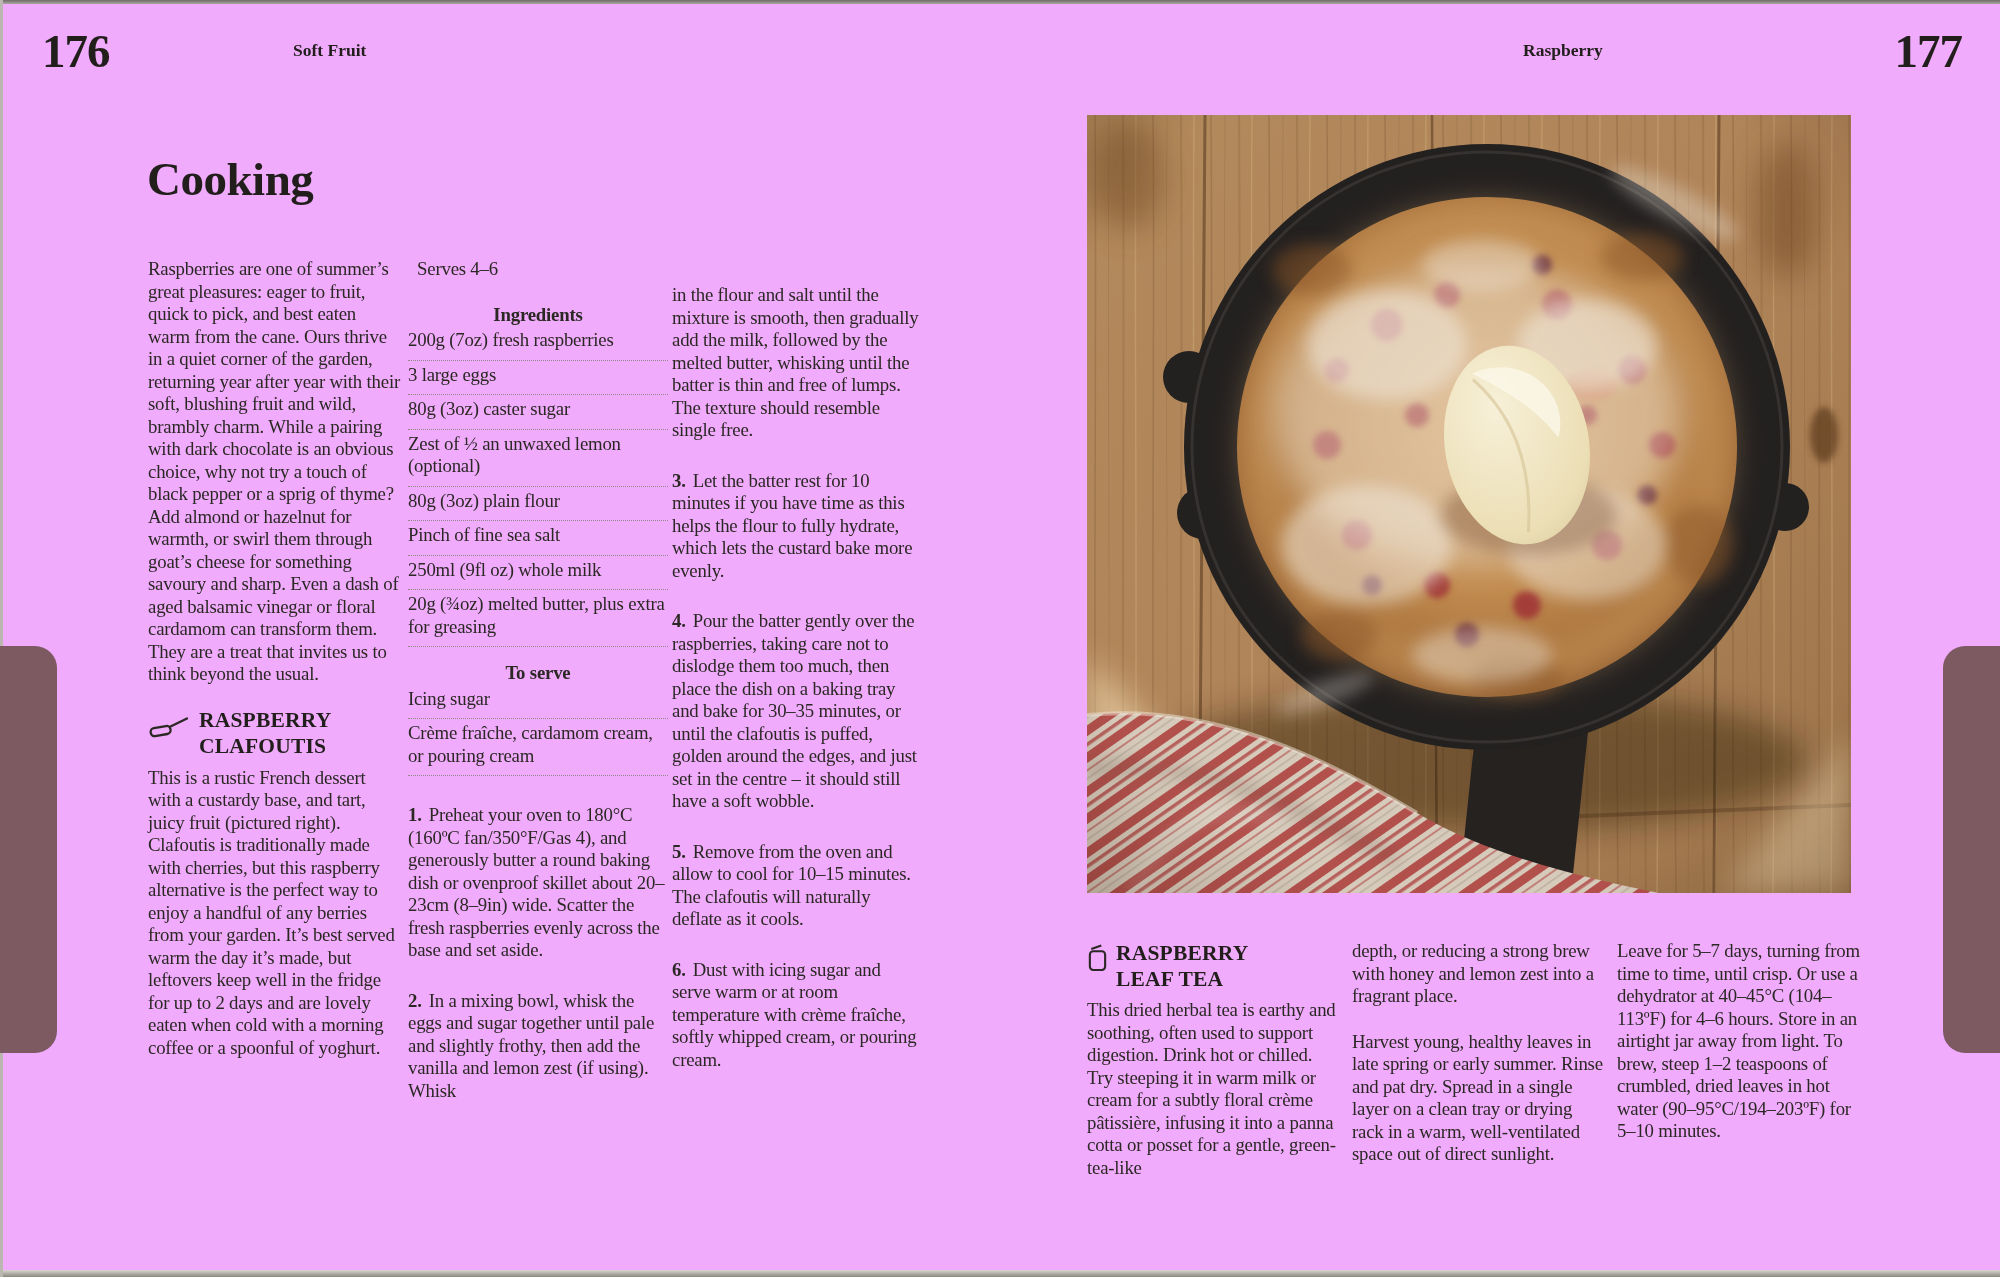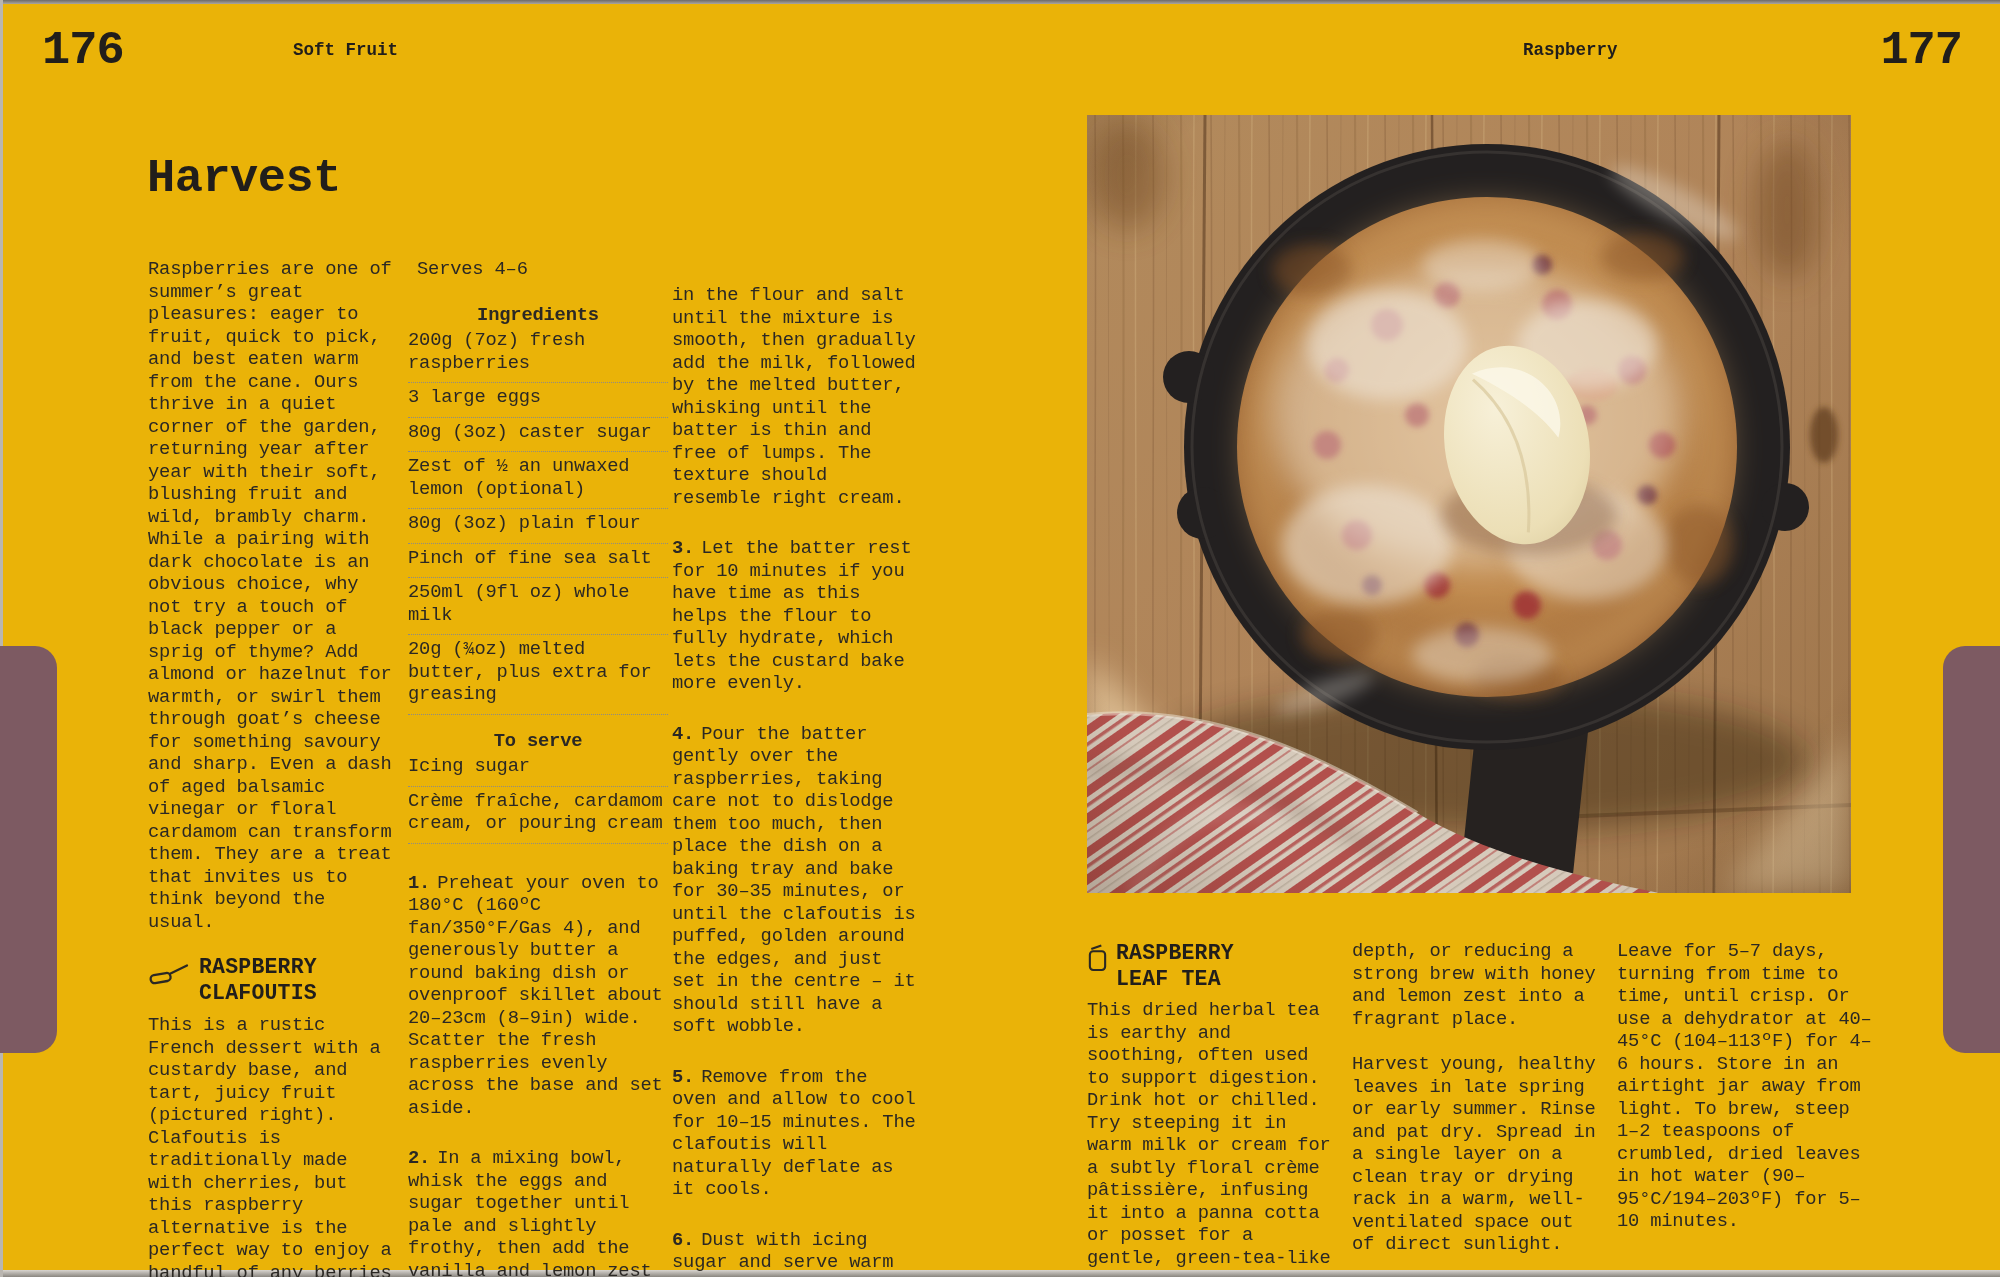--- a/index.html
+++ b/index.html
@@ -1,19 +1,19 @@
 <!DOCTYPE html>
 <html><head>
 <meta charset="utf-8">
 <style>
   html,body{margin:0;padding:0;background:#d8d5d0;}
   #spread{
     position:relative;width:2000px;height:1277px;overflow:hidden;
-    background:#eab308;color:#2b2824;
-    font-family:Liberation Mono, monospace;
+    background:#f0abfc;color:#2b2824;
+    font-family:Liberation Serif, serif;
     -webkit-font-smoothing:antialiased;
   }
   .edge-top{position:absolute;left:0;top:0;width:2000px;height:4px;
     background:linear-gradient(#6e6b67,#aaa6a0);}
   .edge-bottom{position:absolute;left:0;bottom:0;width:2000px;height:7px;
     background:linear-gradient(#d9d5cf,#8a8680);}
   .edge-left{position:absolute;left:0;top:0;width:3px;height:1277px;background:#bab6b0;}
 
   .pagenum{position:absolute;font-size:47px;font-weight:700;letter-spacing:-1px;color:#211e1b;}
   #pagenum-left{left:42px;top:24px;}
@@ -64,21 +64,21 @@
 <div id="spread">
   <div class="edge-top"></div>
   <div class="edge-bottom"></div>
   <div class="edge-left"></div>
 
   <div class="pagenum" id="pagenum-left">176</div>
   <div class="runhead" id="runhead-left">Soft Fruit</div>
   <div class="runhead" id="runhead-right">Raspberry</div>
   <div class="pagenum" id="pagenum-right">177</div>
 
-  <h1 id="section-title">Harvest</h1>
+  <h1 id="section-title">Cooking</h1>
 
   <div class="col" id="col1">
     <p class="body">Raspberries are one of summer’s great pleasures: eager to fruit, quick to pick, and best eaten warm from the cane. Ours thrive in a quiet corner of the garden, returning year after year with their soft, blushing fruit and wild, brambly charm. While a pairing with dark chocolate is an obvious choice, why not try a touch of black pepper or a sprig of thyme? Add almond or hazelnut for warmth, or swirl them through goat’s cheese for something savoury and sharp. Even a dash of aged balsamic vinegar or floral cardamom can transform them. They are a treat that invites us to think beyond the usual.</p>
 
     <div class="recipe-head">
       <span class="iconbox">
         <svg width="42" height="25" viewBox="0 0 44 26">
           <g stroke="#2b2824" stroke-width="2.4" fill="none" stroke-linecap="round" transform="rotate(-10 22 14)">
             <rect x="2" y="13" width="21" height="8.5" rx="4"></rect>
             <line x1="23" y1="14.5" x2="42" y2="9"></line>
@@ -108,21 +108,21 @@
 
     <p class="ing-label toserve">To serve</p>
     <div class="ing">Icing sugar</div>
     <div class="ing">Crème fraîche, cardamom cream, or pouring cream</div>
 
     <p class="step"><b class="n">1.</b><span>Preheat your oven to 180°C (160ºC fan/350°F/Gas 4), and generously butter a round baking dish or ovenproof skillet about 20–23cm (8–9in) wide. Scatter the fresh raspberries evenly across the base and set aside.</span></p>
     <p class="step"><b class="n">2.</b><span>In a mixing bowl, whisk the eggs and sugar together until pale and slightly frothy, then add the vanilla and lemon zest (if using). Whisk</span></p>
   </div>
 
   <div class="col" id="col3">
-    <p class="body">in the flour and salt until the mixture is smooth, then gradually add the milk, followed by the melted butter, whisking until the batter is thin and free of lumps. The texture should resemble right cream.</p>
+    <p class="body">in the flour and salt until the mixture is smooth, then gradually add the milk, followed by the melted butter, whisking until the batter is thin and free of lumps. The texture should resemble single free.</p>
     <p class="step"><b class="n">3.</b><span>Let the batter rest for 10 minutes if you have time as this helps the flour to fully hydrate, which lets the custard bake more evenly.</span></p>
     <p class="step"><b class="n">4.</b><span>Pour the batter gently over the raspberries, taking care not to dislodge them too much, then place the dish on a baking tray and bake for 30–35 minutes, or until the clafoutis is puffed, golden around the edges, and just set in the centre – it should still have a soft wobble.</span></p>
     <p class="step"><b class="n">5.</b><span>Remove from the oven and allow to cool for 10–15 minutes. The clafoutis will naturally deflate as it cools.</span></p>
     <p class="step"><b class="n">6.</b><span>Dust with icing sugar and serve warm or at room temperature with crème fraîche, softly whipped cream, or pouring cream.</span></p>
   </div>
 
   <div id="photo">
     <svg width="764" height="778" viewBox="0 0 764 778">
       <defs>
         <linearGradient id="woodGrad" x1="0" y1="0" x2="1" y2="1">

